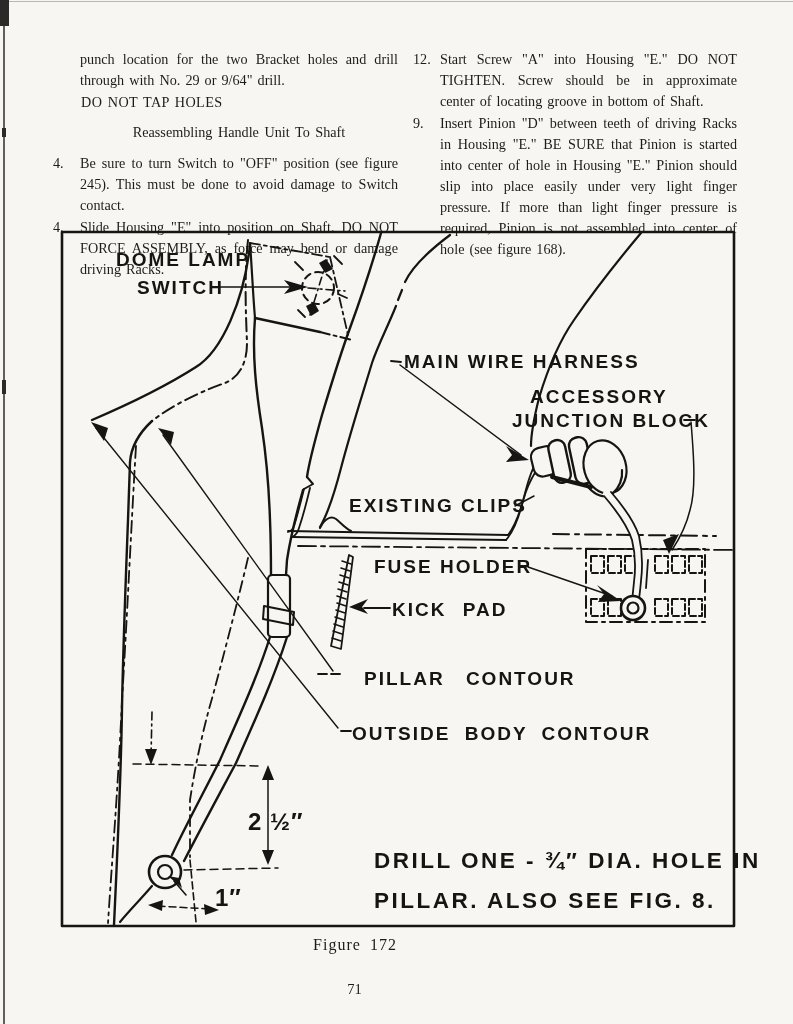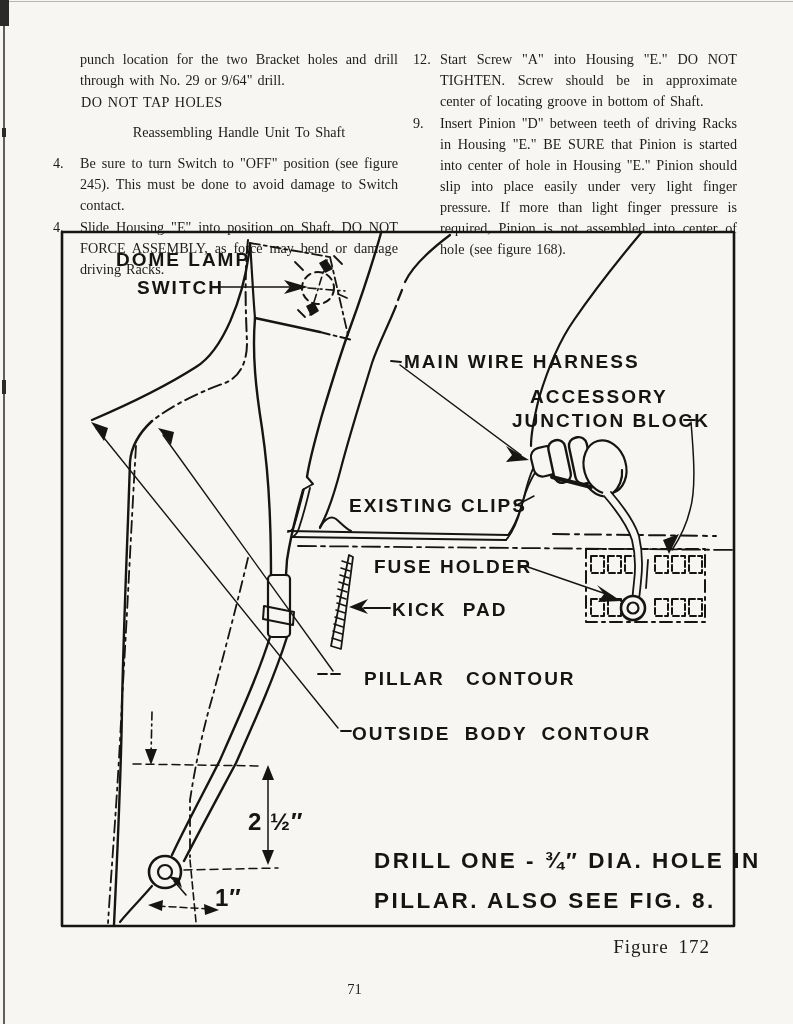--- a/index.html
+++ b/index.html
@@ -24,22 +24,22 @@
 
   svg text{
     font-family:"Liberation Sans", sans-serif;
     font-weight:bold;
     fill:#161513;
   }
   .lbl{font-size:19px;letter-spacing:2px;}
   .lbl-big{font-size:22.5px;letter-spacing:2.5px;}
   .lbl-dim{font-size:24px;letter-spacing:1px;}
 
-  .fig-caption{position:absolute;top:936px;left:0;width:710px;text-align:right;
-    font-size:19px;letter-spacing:1px;word-spacing:4px;}
+  .fig-caption{position:absolute;top:936px;left:0;width:710px;text-align:center;
+    font-size:16px;letter-spacing:1px;word-spacing:4px;}
   .page-num{position:absolute;top:981px;left:0;width:709px;text-align:center;font-size:14.5px;}
 </style>
 </head>
 <body>
 
 <div class="scan-edge-left"></div>
 <div class="scan-edge-top"></div>
 <div class="scan-blot" style="left:0;top:0;width:9px;height:26px;"></div>
 <div class="scan-blot" style="left:2px;top:128px;width:4px;height:9px;"></div>
 <div class="scan-blot" style="left:2px;top:380px;width:4px;height:14px;"></div>

